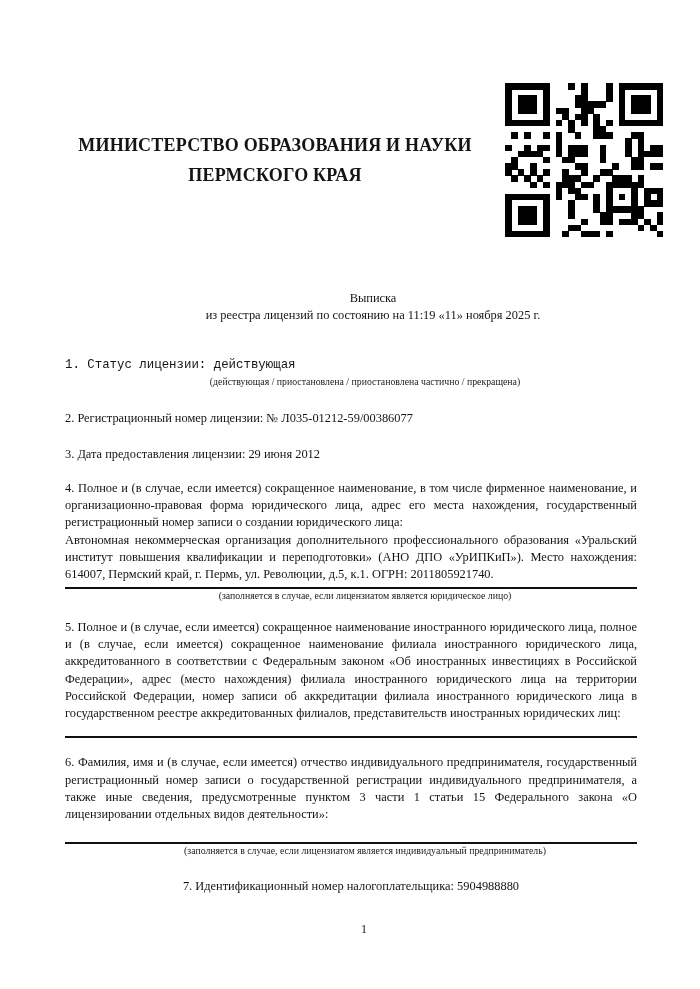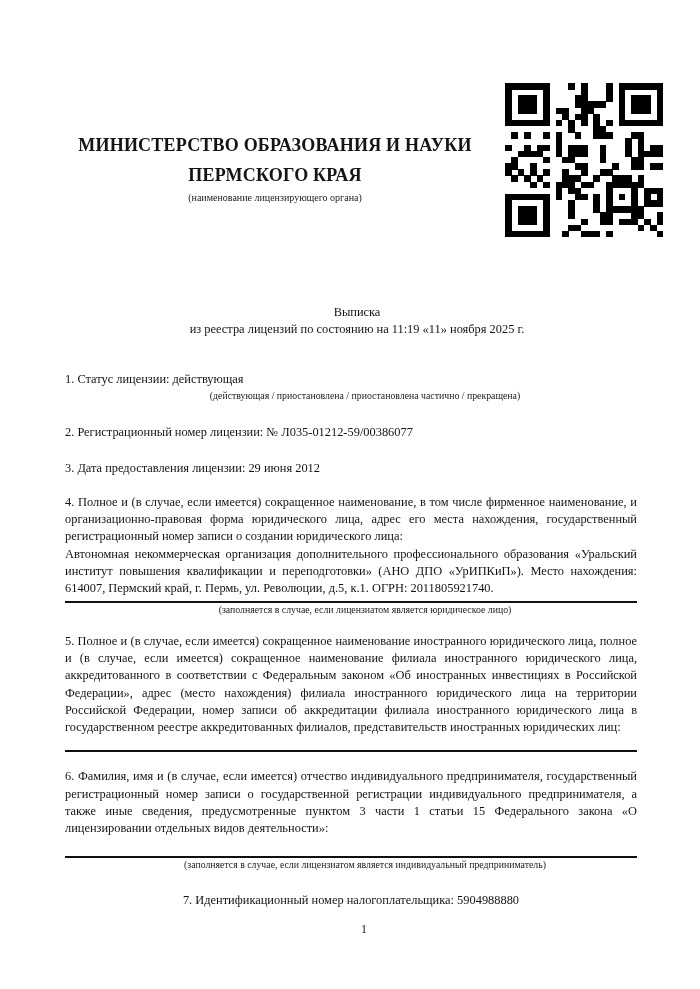--- a/index.html
+++ b/index.html
@@ -17,29 +17,29 @@
     margin:130px 0 0 65px;width:420px;text-align:center;
   }
   .ministry-line{
     font-size:18px;font-weight:bold;line-height:30px;letter-spacing:.2px;
   }
   .ministry-caption{
     font-size:10px;line-height:13px;margin-top:1px;color:#1a1a1a;
   }
   .title{
     margin:100px 0 0 65px;width:572px;text-align:center;
-    font-size:12.4px;line-height:17px;position:relative;left:6px;
+    font-size:12.4px;line-height:17px;position:relative;left:22px;
   }
   .content{
     margin:0 0 0 65px;width:572px;
     font-size:12.4px;line-height:17.3px;
   }
   .line-item{white-space:nowrap;}
   .just{text-align:justify;text-justify:inter-word;}
-  .item1{margin-top:33px;}
+  .item1{margin-top:33px;font-family:Liberation Mono, monospace;}
   .small-caption{
     font-size:9.8px;line-height:12px;text-align:center;
     position:relative;left:14px;color:#1a1a1a;
   }
   .caption1{margin-top:2px;}
   .item2{margin-top:22px;}
   .item3{margin-top:18px;}
   .item4{margin-top:17px;}
   .item5{margin-top:17px;}
   .item6{margin-top:16px;}
@@ -330,21 +330,20 @@
         <rect x="12" y="24" width="1.06" height="1.06"></rect>
         <rect x="13" y="24" width="1.06" height="1.06"></rect>
         <rect x="14" y="24" width="1.06" height="1.06"></rect>
         <rect x="16" y="24" width="1.06" height="1.06"></rect>
         <rect x="24" y="24" width="1.06" height="1.06"></rect>
       </svg></div>
 
   <div class="ministry">
     <div class="ministry-line">МИНИСТЕРСТВО ОБРАЗОВАНИЯ И НАУКИ</div>
     <div class="ministry-line">ПЕРМСКОГО КРАЯ</div>
-    <div class="ministry-caption">(наименование лицензирующего органа)</div>
   </div>
 
   <div class="title">
     <div>Выписка</div>
     <div>из реестра лицензий по состоянию на 11:19 «11» ноября 2025 г.</div>
   </div>
 
   <div class="content">
 
     <div class="line-item item1">1. Статус лицензии: действующая</div>

